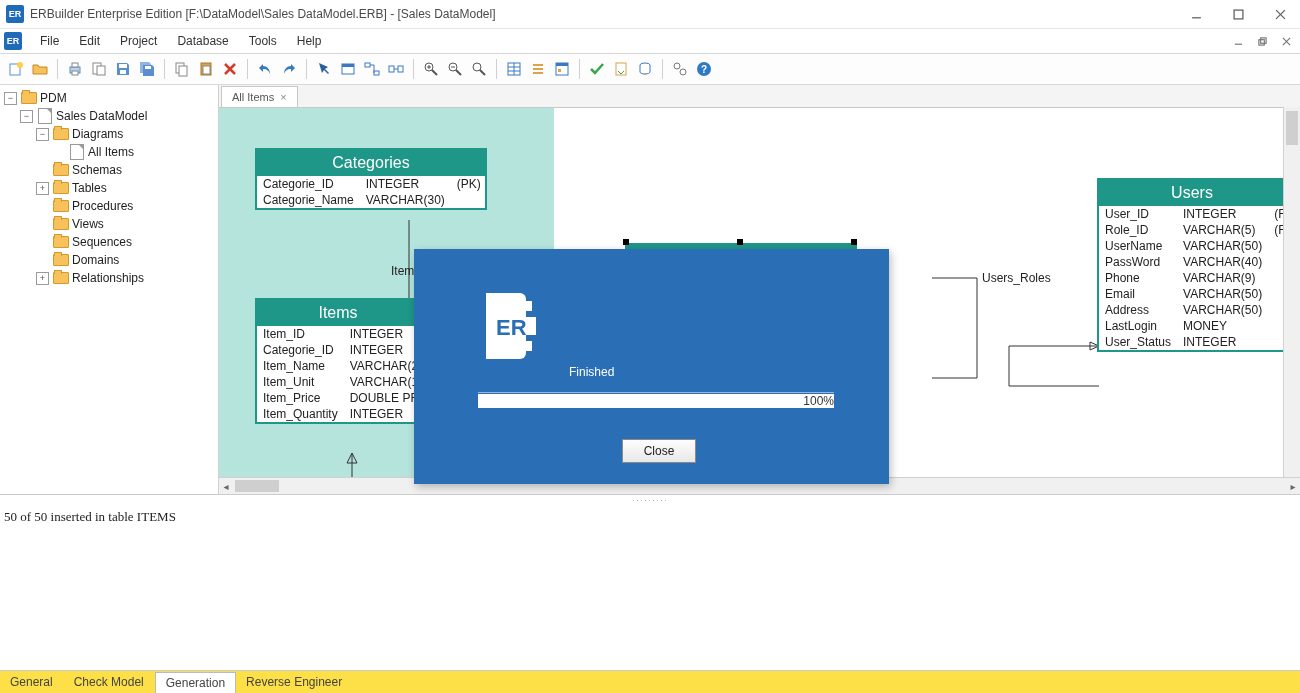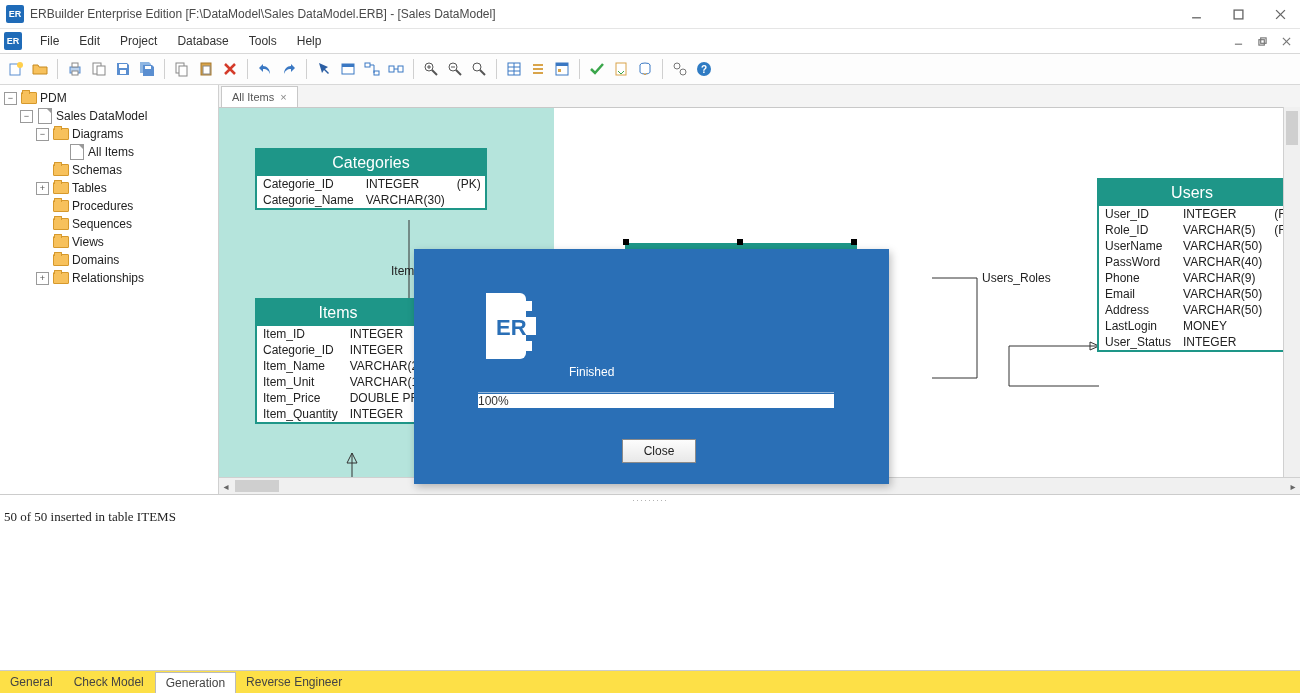--- a/index.html
+++ b/index.html
@@ -50,21 +50,21 @@
 .gripper{height:8px;text-align:center;color:#aaa;font-size:9px;letter-spacing:1px;cursor:row-resize}
 .log{height:155px;background:#fff;font-family:Liberation Serif, serif;font-size:13px;padding:6px 4px;border-bottom:1px solid #ccc;overflow:hidden}
 .bottabs{height:22px;background:#fde047;border-bottom:1px solid #ccc;display:flex;align-items:center;font-size:12px}
 .btab{padding:3px 10px;color:#444;border-right:1px solid transparent}
 .btab.active{background:#fff;border:1px solid #bbb;border-bottom:1px solid #fff;margin-bottom:-1px}
 .dialog{position:absolute;left:414px;top:249px;width:475px;height:235px;background:#2a6fb6;color:#fff;box-shadow:2px 3px 8px rgba(0,0,0,.25)}
 .dialog .logo{position:absolute;left:64px;top:38px;width:62px;height:78px}
 .dialog .logo svg{width:62px;height:78px}
 .dialog .msg{position:absolute;left:155px;top:116px;font-size:12px}
 .dialog .bartrack{position:absolute;left:64px;top:143px;width:356px;height:1px;background:rgba(255,255,255,.5)}
-.dialog .bar{position:absolute;left:64px;top:145px;width:356px;height:14px;background:#fff;color:#333;font-size:12px;display:flex;align-items:center;justify-content:flex-start}
+.dialog .bar{position:absolute;left:64px;top:145px;width:356px;height:14px;background:#fff;color:#333;font-size:12px;display:flex;align-items:center;justify-content:flex-end}
 .dialog .btn{position:absolute;left:208px;top:190px;width:72px;height:22px;background:linear-gradient(#fdfdfd,#e8e8e8);border:1px solid #8a8a8a;color:#222;font-size:12px;display:flex;align-items:center;justify-content:center}
 </style>
 </head>
 <body>
 
 <div class="titlebar">
   <div class="appicon">ER</div>
   <div class="title">ERBuilder Enterprise Edition [F:\DataModel\Sales DataModel.ERB] - [Sales DataModel]</div>
   <div class="winbtns">
     <div class="winbtn">
@@ -338,28 +338,28 @@
         <span class="ic">
           <span class="folder"></span>
         </span>
         <span>Procedures</span>
       </div>
     <div class="tn" style="padding-left:36px">
         <span class="noexp"></span>
         <span class="ic">
           <span class="folder"></span>
         </span>
+        <span>Views</span>
+      </div>
+    <div class="tn" style="padding-left:36px">
+        <span class="noexp"></span>
+        <span class="ic">
+          <span class="folder"></span>
+        </span>
         <span>Sequences</span>
-      </div>
-    <div class="tn" style="padding-left:36px">
-        <span class="noexp"></span>
-        <span class="ic">
-          <span class="folder"></span>
-        </span>
-        <span>Views</span>
       </div>
     <div class="tn" style="padding-left:36px">
         <span class="noexp"></span>
         <span class="ic">
           <span class="folder"></span>
         </span>
         <span>Domains</span>
       </div>
     <div class="tn" style="padding-left:36px">
         <span class="exp">+</span>

